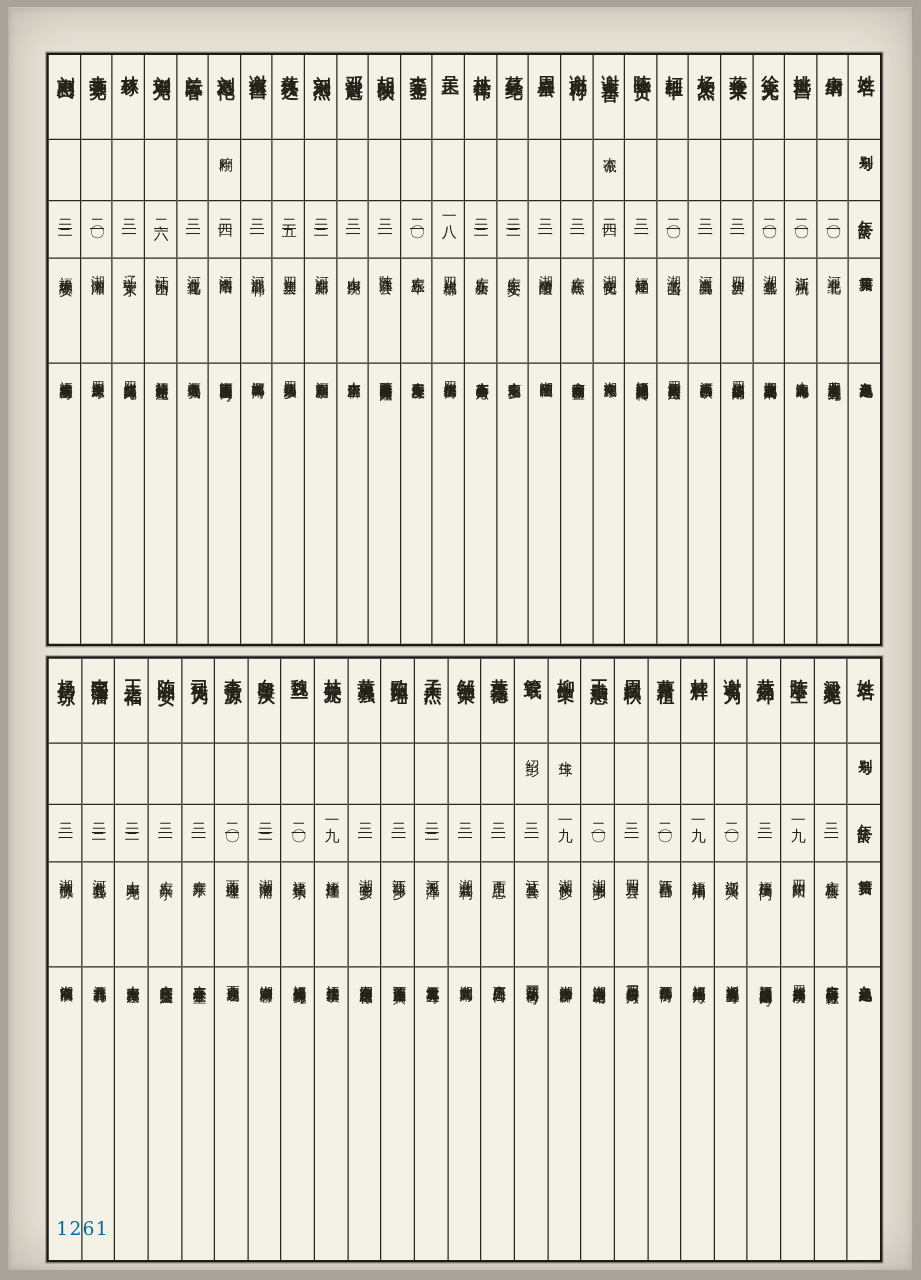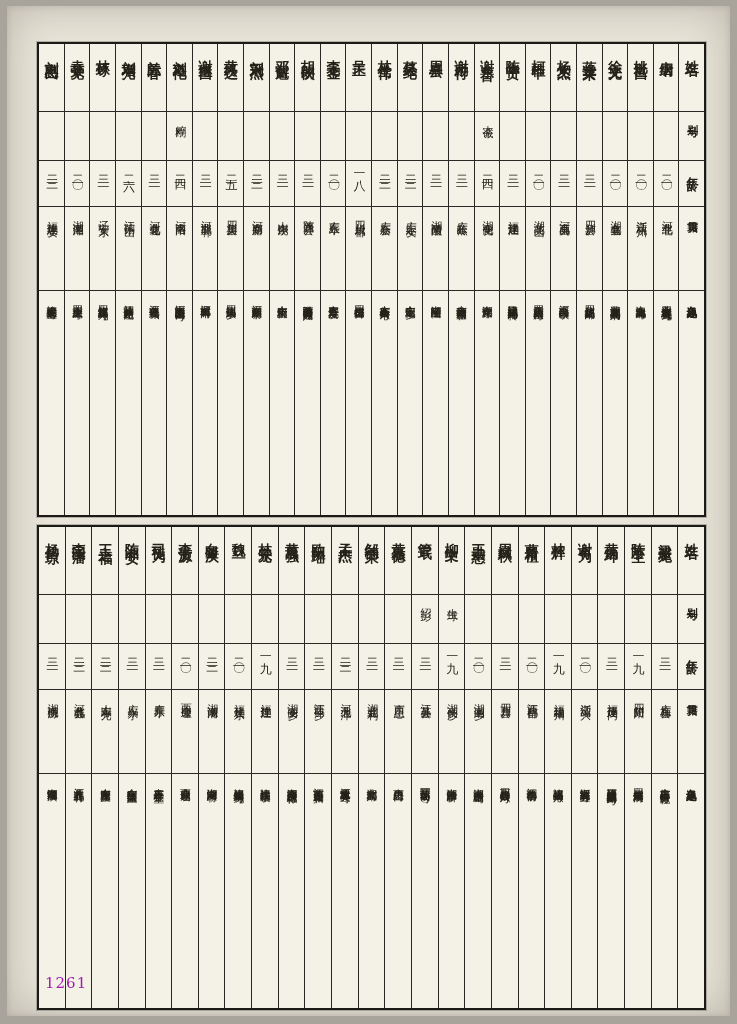--- a/index.html
+++ b/index.html
@@ -44,21 +44,21 @@
   .c-origin .vtxt{font-size:11px;letter-spacing:1.5px;}
   .c-addr .vtxt{font-size:10.5px;letter-spacing:.5px;}
   
   .h-name{font-size:13px;font-weight:bold;letter-spacing:15px;}
   .h-alias{font-size:12px;font-weight:bold;letter-spacing:9px;}
   .h-age{font-size:12px;font-weight:bold;letter-spacing:5px;}
   .h-origin{font-size:12.5px;font-weight:bold;letter-spacing:24px;}
   .h-addr{font-size:12.5px;font-weight:bold;letter-spacing:26px;}
   .page-number{
     position:absolute;left:38px;top:968px;
-    font-size:15px;color:#a21caf;letter-spacing:1px;
+    font-size:15px;color:#0369a1;letter-spacing:1px;
     font-family:"DejaVu Serif","Liberation Serif",serif;
   }
 </style>
 </head>
 <body>
 
 <div class="page">
   <div class="sheet">
 
     <div class="vtable t1">

